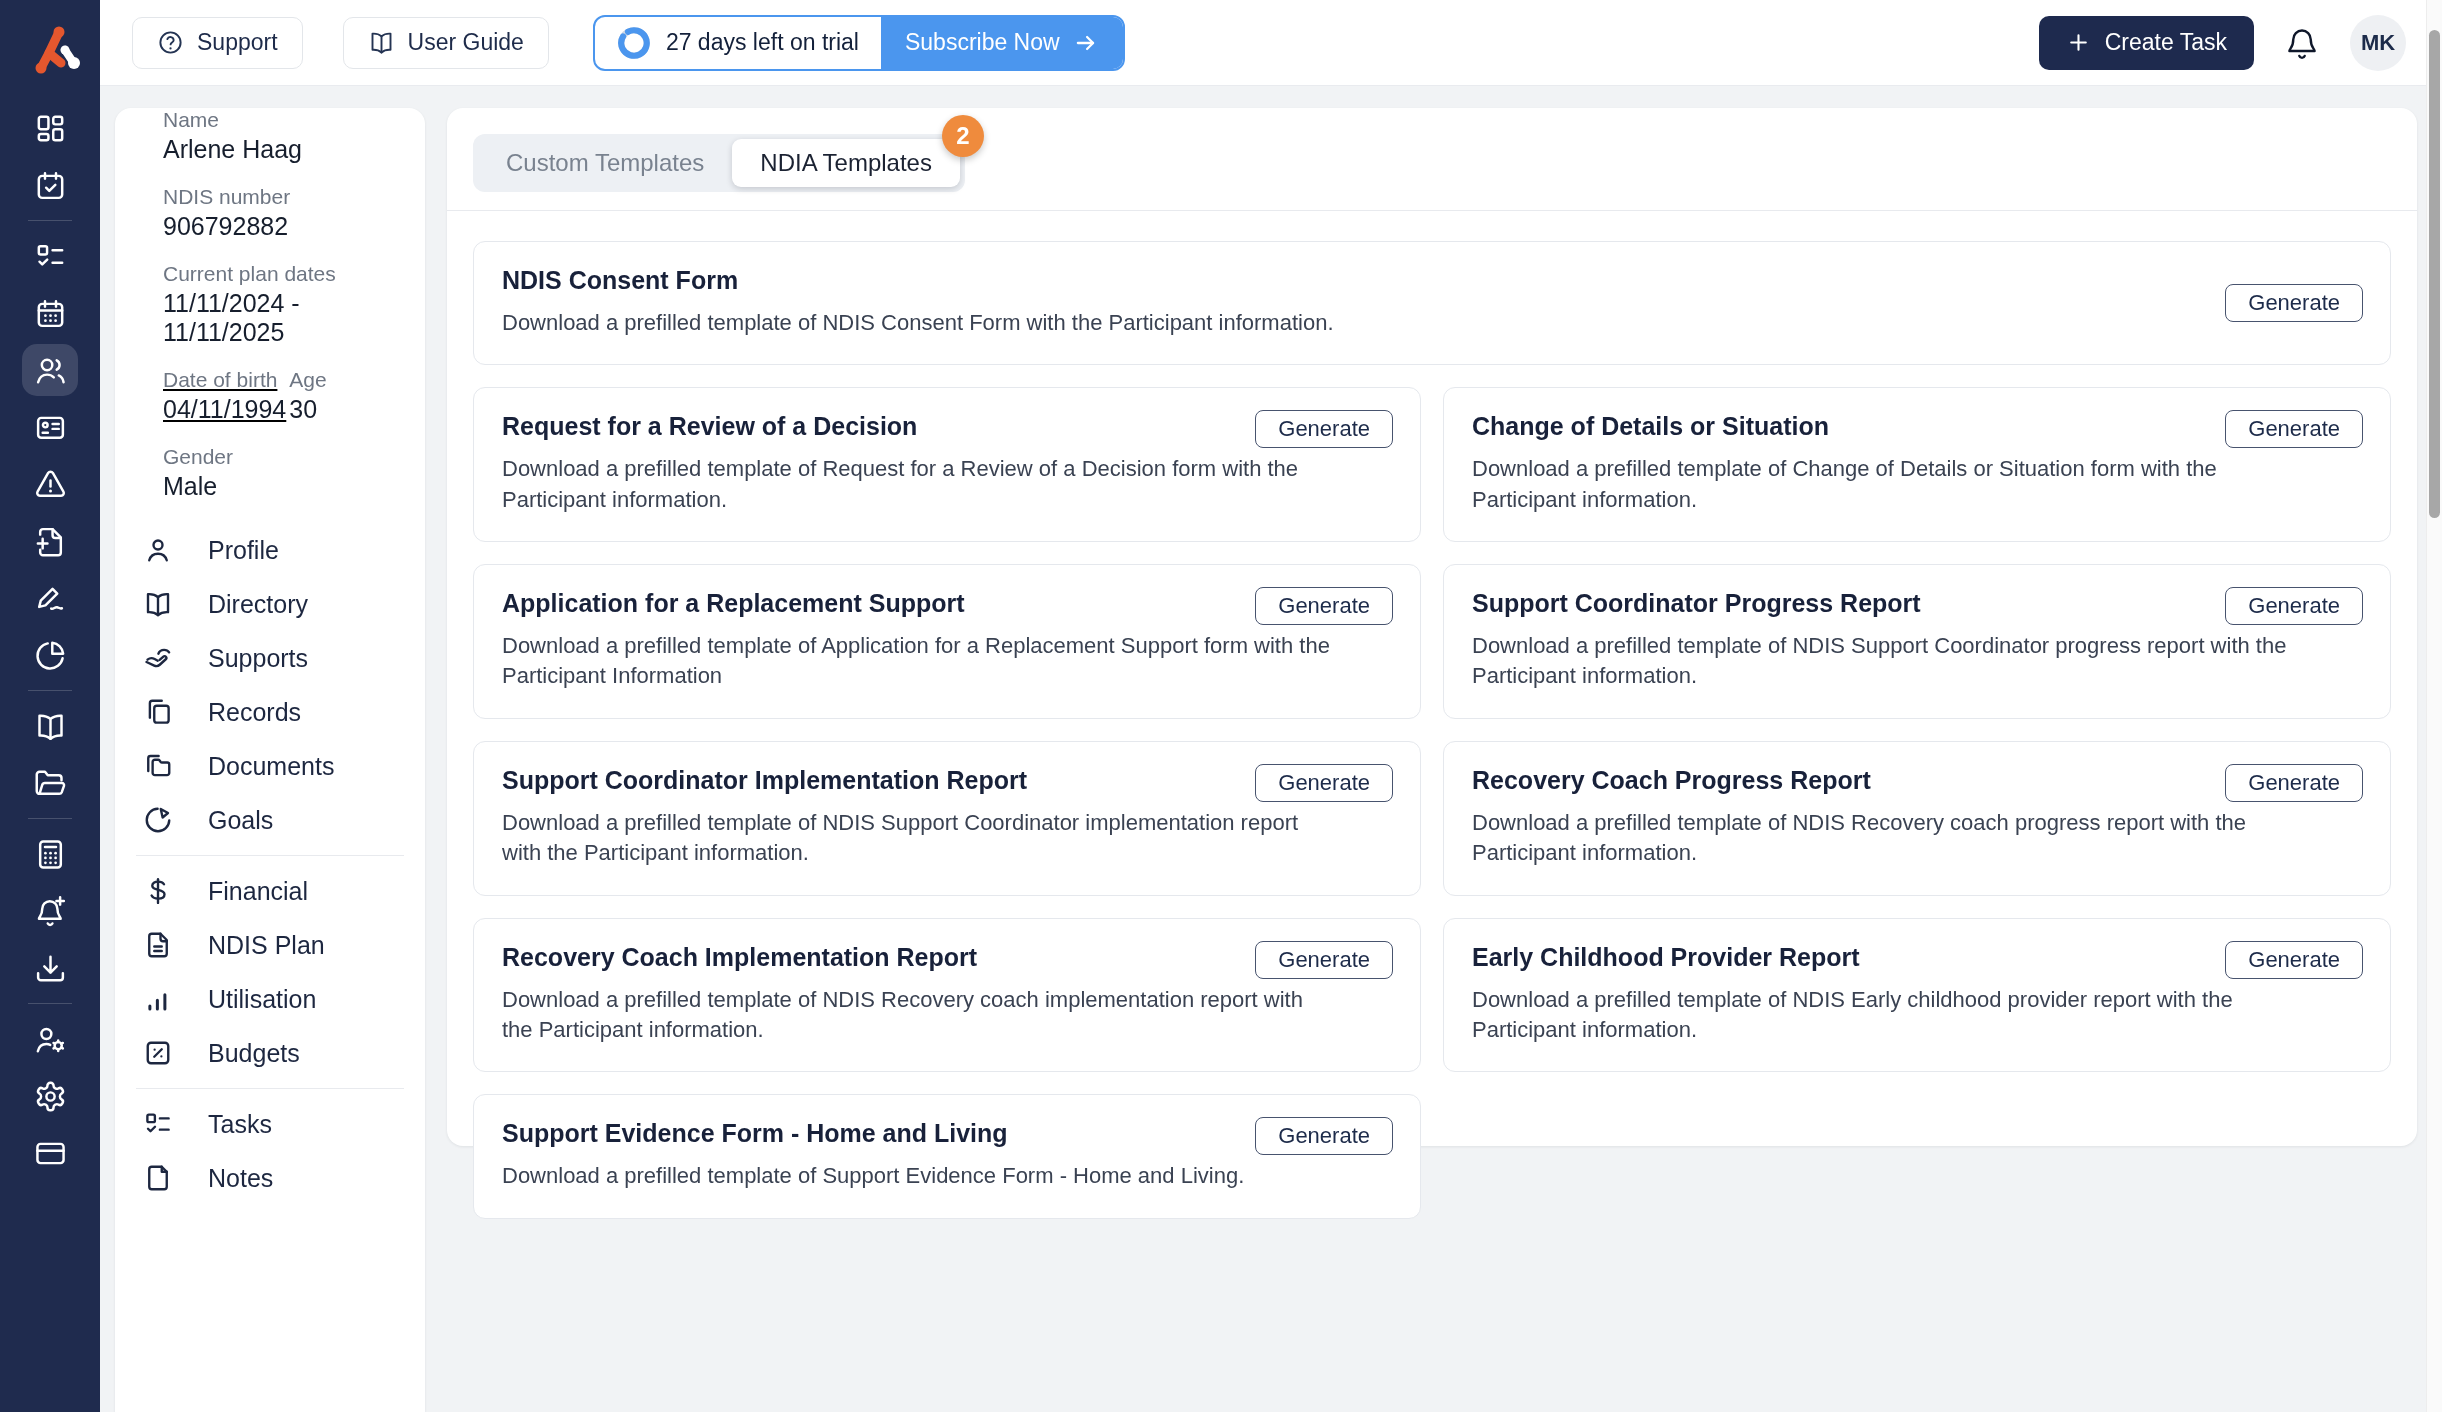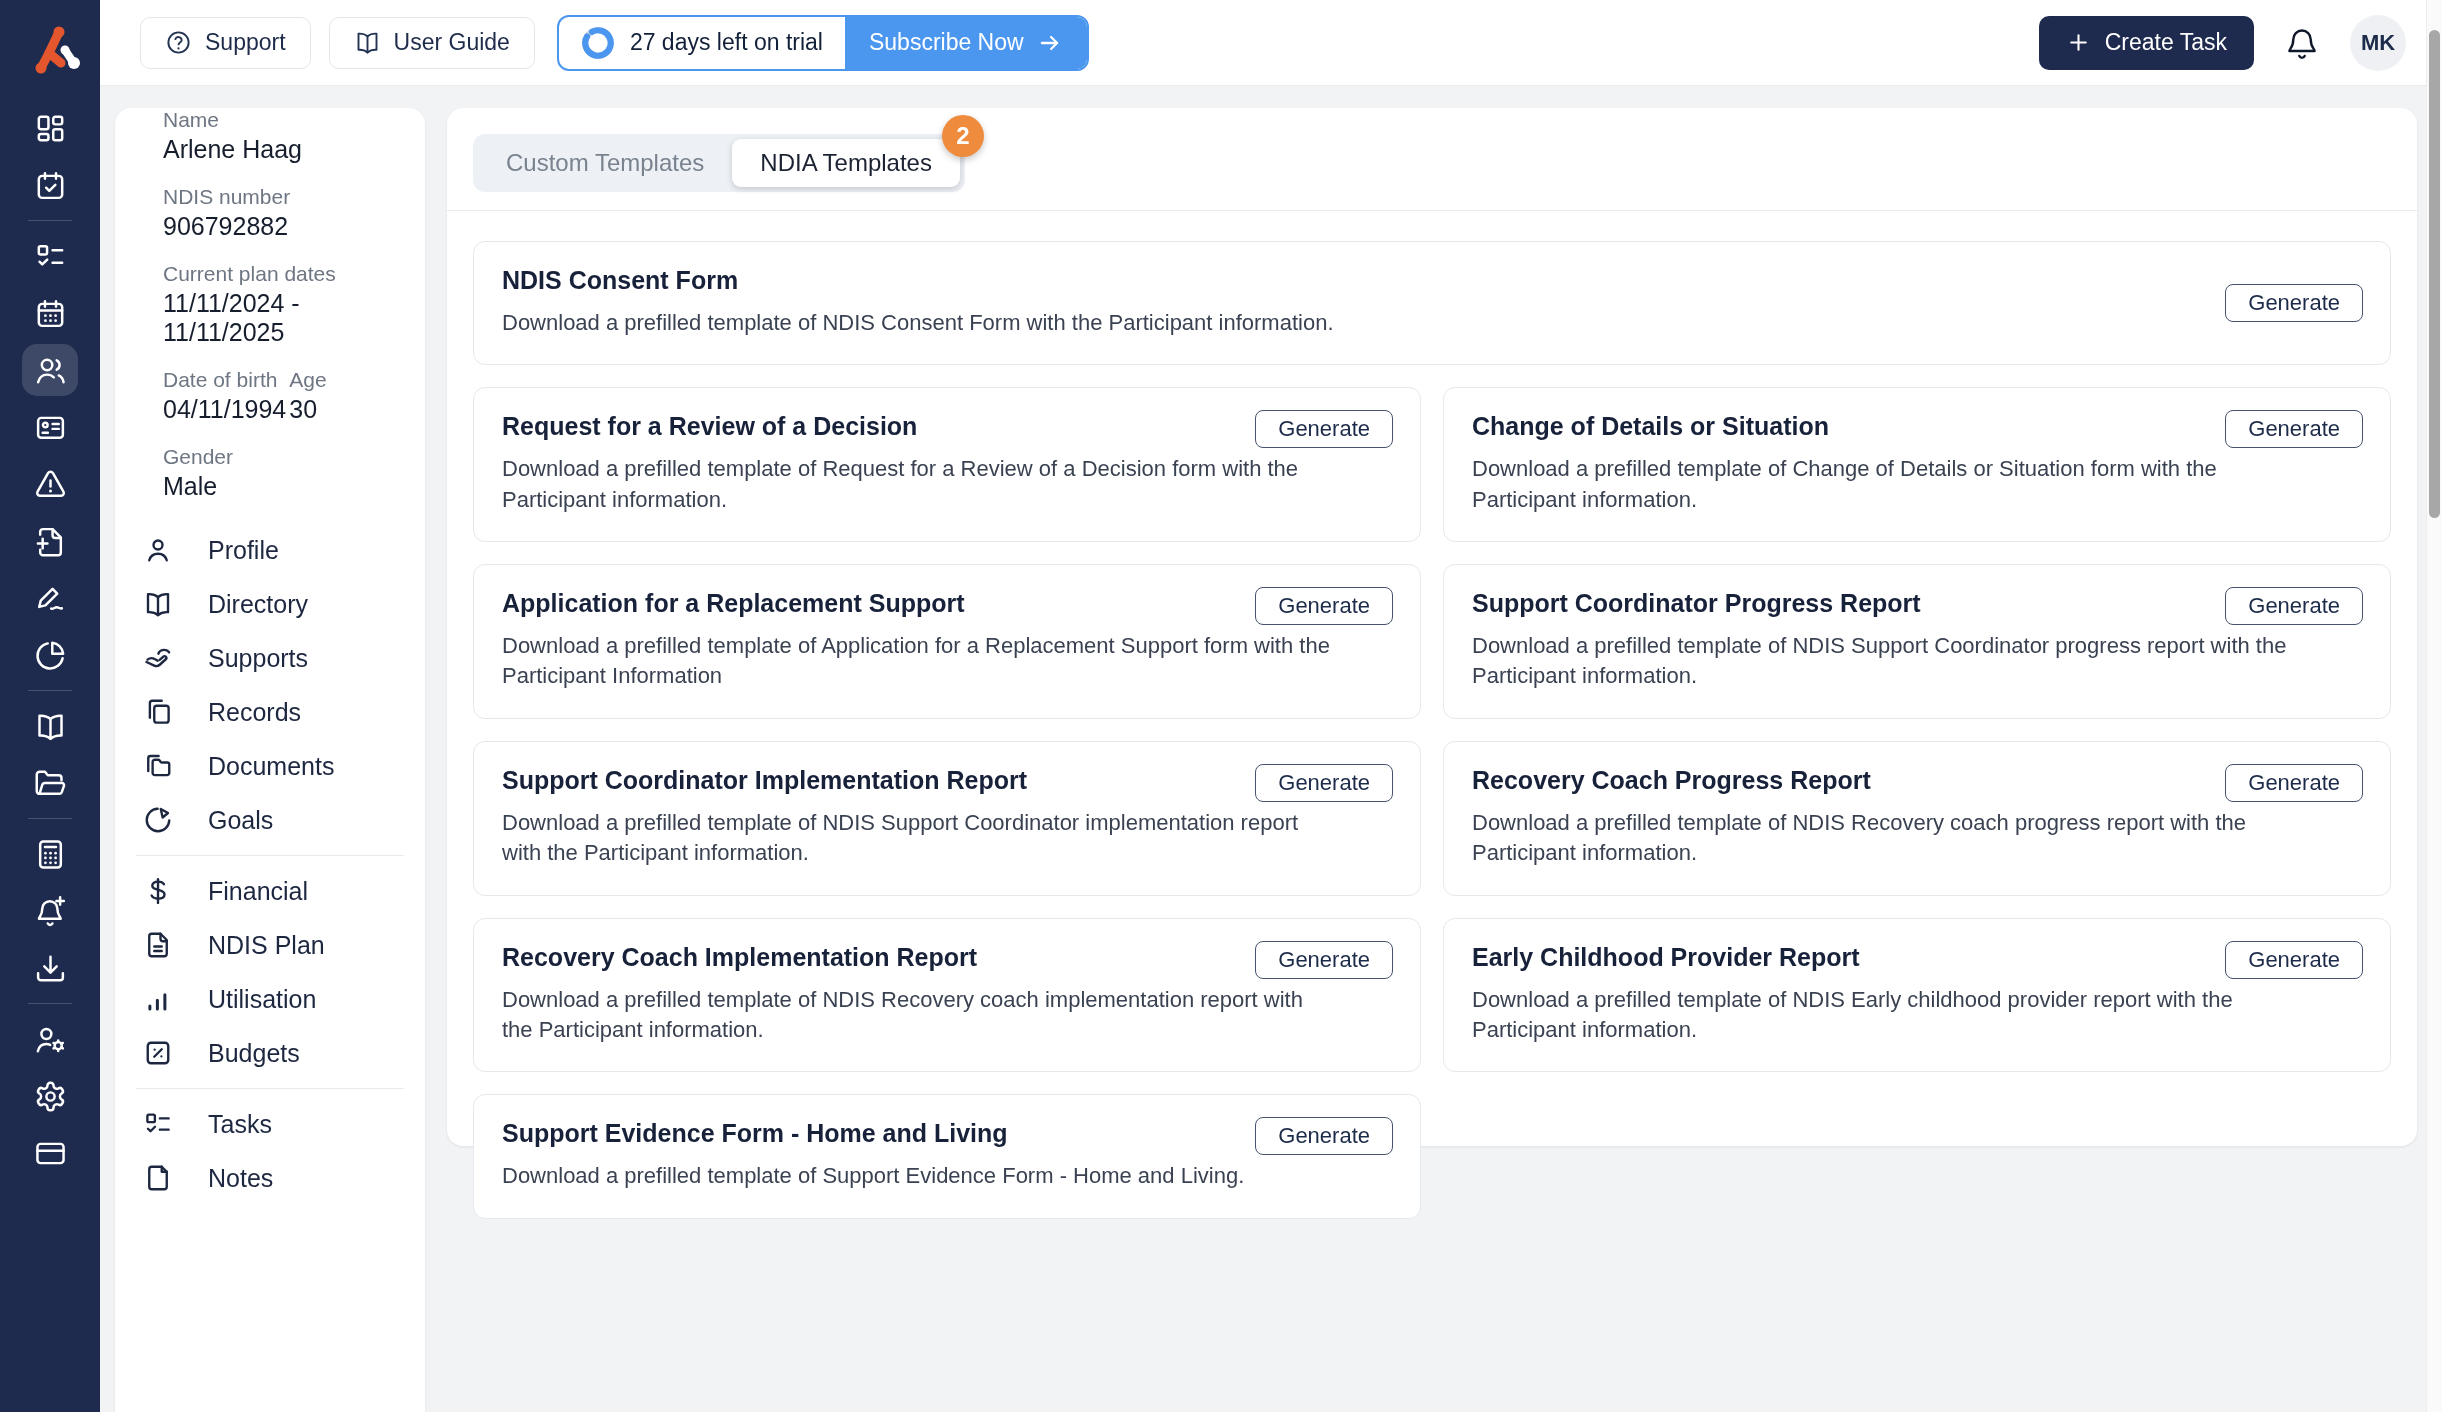--- a/index.html
+++ b/index.html
@@ -11,42 +11,42 @@
   
   .rail { position:absolute; left:0; top:0; width:100px; height:1412px; background:#1f2b4e; display:flex; flex-direction:column; align-items:center; z-index:6; }
   .logo { margin:16px 0 20px; }
   .rail-items { display:flex; flex-direction:column; align-items:center; gap:5px; width:100%; }
   .rail-item { width:56px; height:52px; border-radius:15px; display:flex; align-items:center; justify-content:center; color:#fff; cursor:pointer; }
   .rail-item.active { background:rgba(255,255,255,.14); }
   .rail-item .ic { width:33px; height:33px; }
   .rail-divider { width:44px; height:1px; background:rgba(255,255,255,.18); margin:4px 0; }
 
   
-  .topbar { position:absolute; left:100px; top:0; right:0; height:86px; background:#fff; border-bottom:1px solid #e9ebef; display:flex; align-items:center; padding:0 36px 0 40px; gap:18px; z-index:5; }
+  .topbar { position:absolute; left:100px; top:0; right:0; height:86px; background:#fff; border-bottom:1px solid #e9ebef; display:flex; align-items:center; padding:0 36px 0 32px; gap:40px; z-index:5; }
   .btn-ghost { display:flex; align-items:center; gap:13px; height:52px; padding:0 24px; border:1px solid #e3e6ea; border-radius:10px; background:#fff; color:#1e2b4a; font-size:23px; cursor:pointer; }
   .btn-ghost .ic { width:27px; height:27px; stroke-width:1.7; color:#243453; }
   .trial { display:flex; align-items:stretch; height:56px; border:2px solid #4b96ee; border-radius:12px; overflow:hidden; background:#fff; margin-left:4px; }
   .trial-left { display:flex; align-items:center; gap:15px; padding:0 22px; font-size:23px; color:#13203a; }
   .subscribe { display:flex; align-items:center; gap:13px; background:#4b96ee; color:#fff; font-size:23px; font-weight:500; padding:0 24px; border:none; cursor:pointer; }
   .subscribe .ic { width:26px; height:26px; stroke-width:2.1; }
   .top-right { margin-left:auto; display:flex; align-items:center; gap:30px; }
   .create-task { display:flex; align-items:center; gap:14px; height:54px; padding:0 27px; background:#1e2a4e; border:none; border-radius:10px; color:#fff; font-size:23px; cursor:pointer; }
   .create-task .ic { width:25px; height:25px; stroke-width:2; }
   .bell-btn { background:none; border:none; color:#0f172a; cursor:pointer; display:flex; }
   .bell-btn .ic { width:36px; height:36px; stroke-width:1.6; }
   .avatar-mk { width:56px; height:56px; border-radius:50%; background:#eef0f3; color:#1c2b4a; font-size:22px; font-weight:700; display:flex; align-items:center; justify-content:center; cursor:pointer; }
 
   
   .profile-card { position:absolute; left:115px; top:108px; width:310px; bottom:-20px; background:#fff; border-radius:16px; box-shadow:0 1px 3px rgba(16,24,40,.08); z-index:2; overflow:hidden; }
   .avatar-big { width:170px; height:170px; border-radius:50%; background:#4d96e8; color:#fff; font-size:66px; display:flex; align-items:center; justify-content:center; margin:28px auto 30px; }
   .fields { padding:0 48px; }
   .f-label { font-size:21px; color:#6e7683; margin-bottom:3px; }
   .f-value { font-size:25px; color:#161e2d; margin-bottom:21px; }
   .dob-row { display:flex; }
-  .dob-col { width:59%; } .age-col { flex:1; }
+  .dob-col { width:59%;text-decoration:underline; } .age-col { flex:1; }
   .nav { margin-top:22px; padding:0 13px 30px; }
   .nav-item { display:flex; align-items:center; gap:35px; height:54px; padding:0 15px; border-radius:12px; color:#1d2740; font-size:25px; cursor:pointer; }
   .nav-item .ic { width:30px; height:30px; stroke-width:1.9; flex:none; }
   .nav-divider { height:1px; background:#e8eaee; margin:8px 8px; }
 
   
   .content-card { position:absolute; left:447px; top:108px; width:1970px; height:1038px; background:#fff; border-radius:16px; box-shadow:0 1px 3px rgba(16,24,40,.08); padding:20px 26px 0; z-index:1; }
   .tabs { display:inline-flex; background:#edf0f4; border-radius:12px; padding:5px; margin:6px 0 0 0; }
   .tab { position:relative; height:48px; padding:0 28px; display:flex; align-items:center; border-radius:9px; font-size:24px; color:#79828f; background:transparent; border:none; cursor:pointer; }
   .tab.active { background:#fff; color:#1b2232; font-weight:500; box-shadow:0 2px 6px rgba(16,24,40,.18); }

